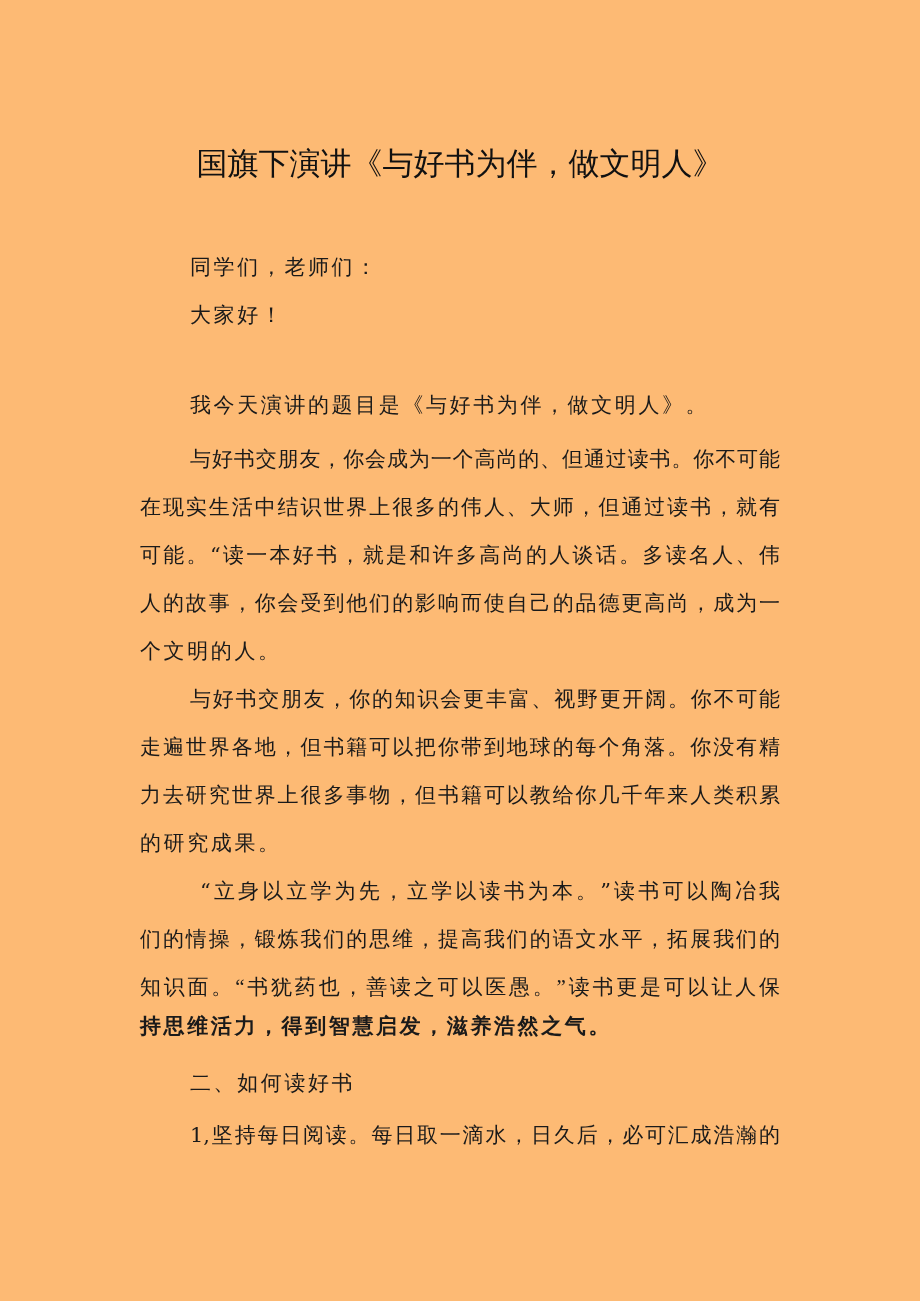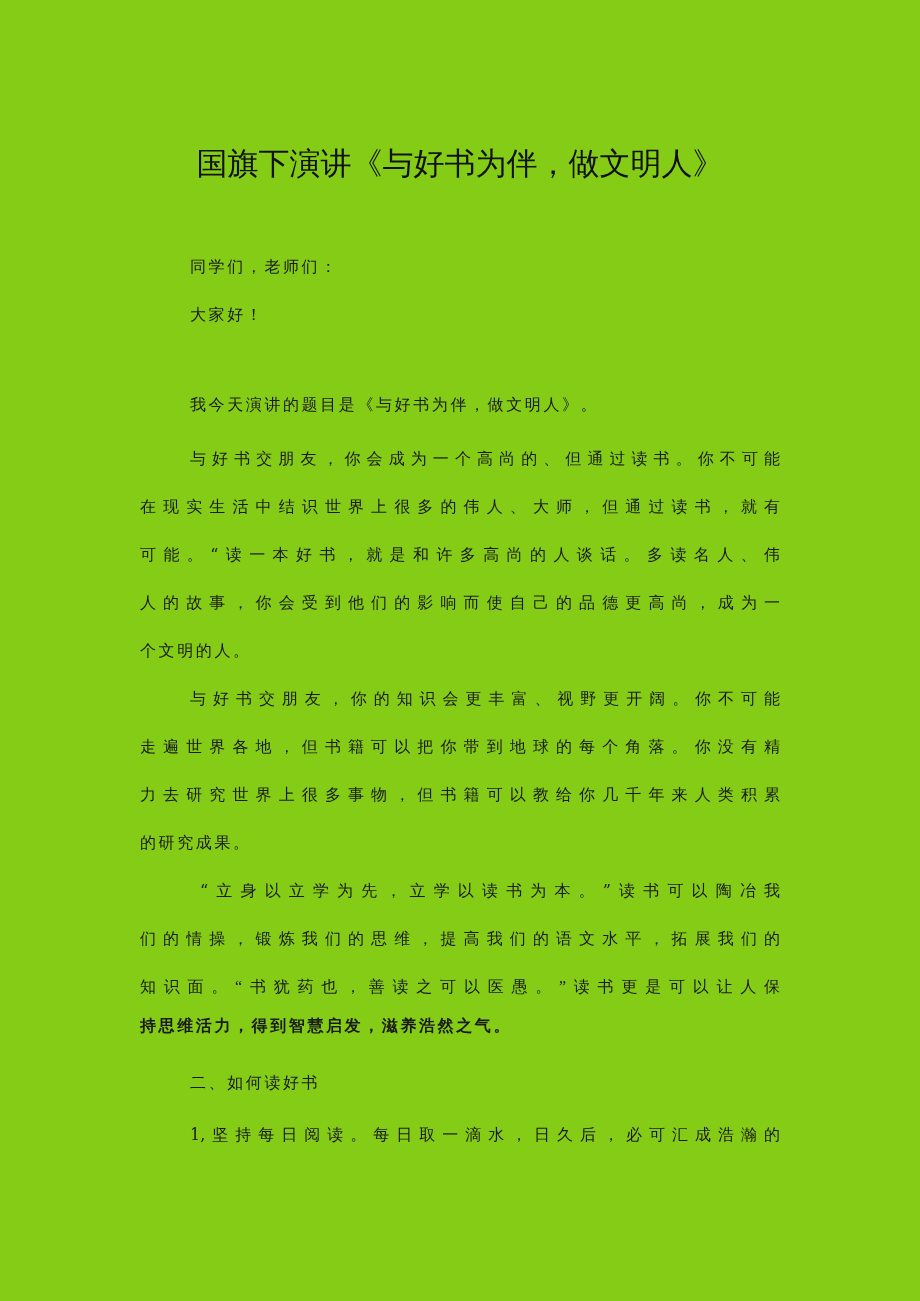--- a/index.html
+++ b/index.html
@@ -13,37 +13,37 @@
       position: relative;
       overflow: hidden;
       font-family: "DejaVu Serif", "Liberation Serif", serif;
       color: #111111;
     }
     .page {
       position: absolute;
       left: 0; top: 0;
       width: 920px;
       height: 1301px;
-      background: #84cc16;
+      background: #fdba74;
     }
     .title {
       position: absolute;
       left: 0;
       top: 143px;
       width: 920px;
       text-align: center;
       font-size: 31px;
       line-height: 40px;
       letter-spacing: 0px;
       color: #111111;
       white-space: nowrap;
     }
     .line {
       position: absolute;
-      font-size: 16px;
+      font-size: 21px;
       line-height: 28px;
       white-space: nowrap;
       color: #1a1a1a;
       letter-spacing: 2.6px;
     }
     .indent { left: 190px; }
     .full { left: 140px; width: 640px; text-align-last: justify; text-align: justify; letter-spacing: 0; }
     .last { left: 140px; letter-spacing: 2.6px; text-align: center; }
   </style>
 </head>

